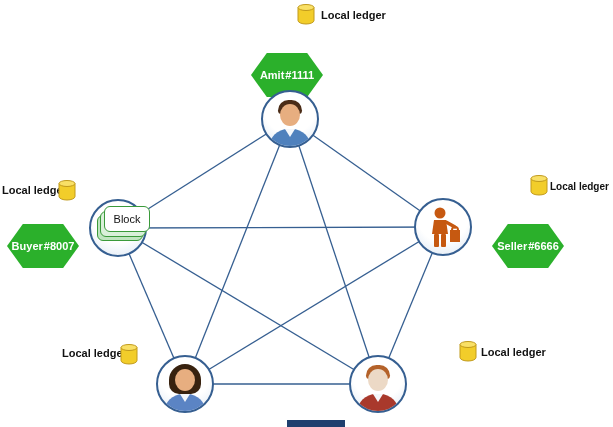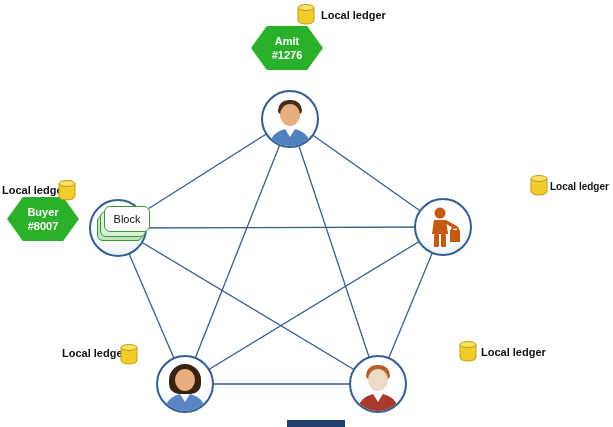--- a/index.html
+++ b/index.html
@@ -24,22 +24,22 @@
   .woman .hair{width:32px;height:30px;top:7px;border-radius:16px 16px 10px 10px;background:#38220f;}
   .woman .head{top:12px;}
   .woman .body{background:#5b84c4;}
   .man2 .hair{background:#b4622a;}
   .man2 .head{background:#ecd9c6;}
   .man2 .body{background:#a9392c;}
 
   
   .hexagon{position:absolute;width:72px;height:44px;background:#2bb02b;z-index:2;
     clip-path:polygon(22% 0%,78% 0%,100% 50%,78% 100%,22% 100%,0% 50%);
-    display:flex;flex-direction:column;align-items:center;justify-content:center;gap:1px;
-    color:#ffffff;font-weight:bold;font-size:11px;line-height:13px;text-align:center;}
+    display:flex;flex-direction:row;align-items:center;justify-content:center;gap:1px;
+    color:#ffffff;font-weight:bold;font-size:11px;line-height:13px;text-align:center;margin-top:27px;}
 
   .ledger-label{position:absolute;font-size:11px;font-weight:bold;color:#111;z-index:3;white-space:nowrap;}
   .cylinder{position:absolute;z-index:3;}
 
   
   .block-stack{position:absolute;left:97px;top:206px;width:56px;height:36px;z-index:3;}
   .page{position:absolute;width:46px;height:26px;border:1px solid #3a9a3a;box-sizing:border-box;border-radius:6px;}
   .p3{left:0;top:9px;background:#bfe5bf;}
   .p2{left:3px;top:5px;background:#d9f0d9;}
   .p1{left:7px;top:0;background:#ffffff;display:flex;align-items:center;justify-content:center;
@@ -62,21 +62,21 @@
       <line x1="118" y1="228" x2="185" y2="384"></line>
       <line x1="118" y1="228" x2="378" y2="384"></line>
       <line x1="443" y1="227" x2="185" y2="384"></line>
       <line x1="443" y1="227" x2="378" y2="384"></line>
       <line x1="185" y1="384" x2="378" y2="384"></line>
     </g>
   </svg>
 
   <div class="hexagon" style="left:251px;top:26px;">
     <span>Amit</span>
-    <span>#1276</span>
+    <span>#1111</span>
   </div>
   <div class="cylinder" style="left:297px;top:4px;">
     <svg width="18" height="21" viewBox="0 0 18 21">
       <path d="M1 3.5 v13 a8 3.5 0 0 0 16 0 v-13 z" fill="#f2cd2a" stroke="#c19a1b"></path>
       <ellipse cx="9" cy="3.5" rx="8" ry="3" fill="#f9e066" stroke="#c19a1b"></ellipse>
     </svg>
   </div>
   <div class="ledger-label" style="left:321px;top:9px;">Local ledger</div>
   <div class="node-circle" style="left:261px;top:90px;">
     <div class="person man1">
@@ -104,20 +104,24 @@
     <div class="page p1">Block</div>
   </div>
 
   <div class="cylinder" style="left:530px;top:175px;">
     <svg width="18" height="21" viewBox="0 0 18 21">
       <path d="M1 3.5 v13 a8 3.5 0 0 0 16 0 v-13 z" fill="#f2cd2a" stroke="#c19a1b"></path>
       <ellipse cx="9" cy="3.5" rx="8" ry="3" fill="#f9e066" stroke="#c19a1b"></ellipse>
     </svg>
   </div>
   <div class="ledger-label" style="left:550px;top:181px;font-size:10px;">Local ledger</div>
+  <div class="hexagon" style="left:492px;top:197px;">
+    <span>Seller</span>
+    <span>#6666</span>
+  </div>
   <div class="node-circle" style="left:414px;top:198px;">
     <svg width="40" height="46" viewBox="0 0 40 46" style="margin:6px 0 0 8px;">
       <circle cx="16" cy="7" r="5.5" fill="#c65911"></circle>
       <path d="M10 14 L22 14 L24 28 L8 28 Z" fill="#c65911"></path>
       <rect x="10" y="28" width="5" height="13" rx="1" fill="#c65911"></rect>
       <rect x="17" y="28" width="5" height="13" rx="1" fill="#c65911"></rect>
       <path d="M22 16 L31 21" stroke="#c65911" stroke-width="3.5" stroke-linecap="round"></path>
       <path d="M26 24 h10 v12 h-10 z" fill="#c65911"></path>
       <path d="M28 24 a3 3 0 0 1 6 0" fill="none" stroke="#c65911" stroke-width="2"></path>
     </svg>

